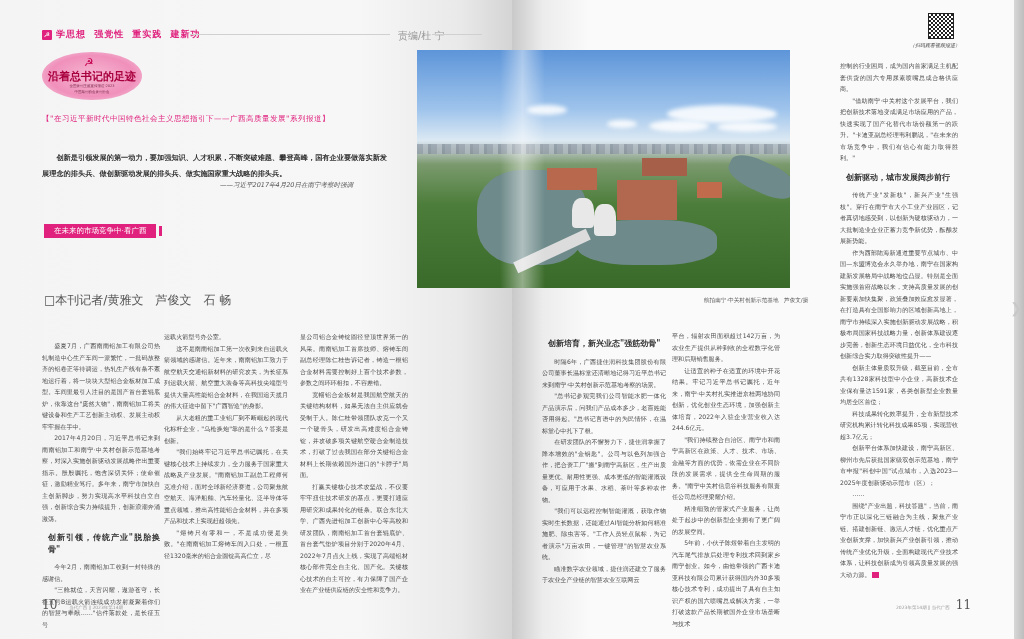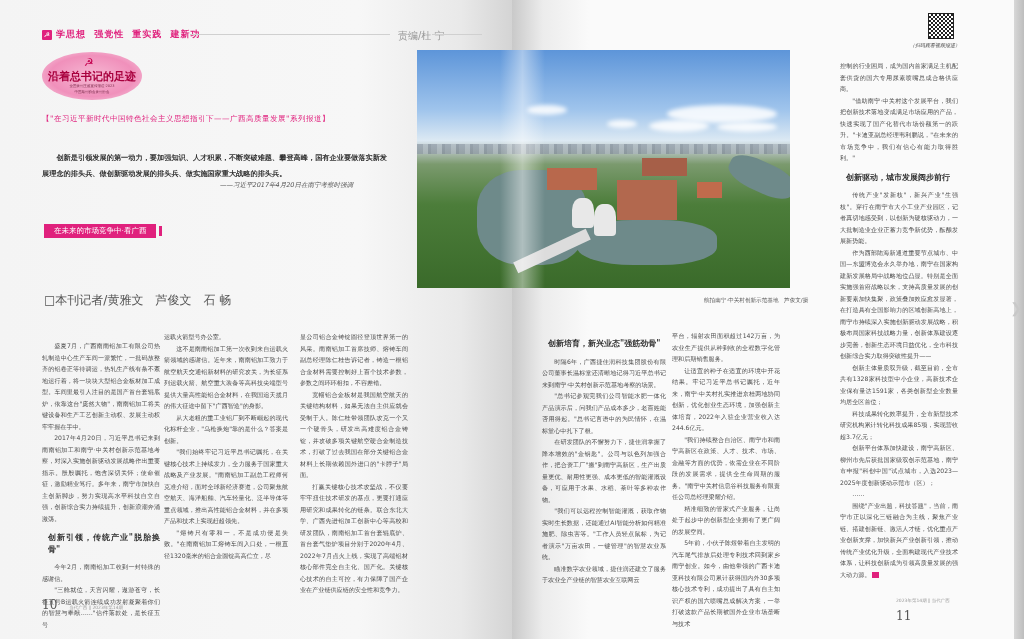--- a/index.html
+++ b/index.html
@@ -73,21 +73,21 @@
   .qr { position: absolute; left: 928px; top: 13px; width: 26px; height: 26px; background:
     repeating-conic-gradient(#222 0% 25%, #fff 0% 50%) 0 0/4px 4px; border: 1px solid #222; }
   .qr-label { position: absolute; left: 910px; top: 42px; font-size: 5px; color: #444; font-style: italic; }
 
   .end-mark { display: inline-block; width: 7px; height: 6px; background: #e0217d; vertical-align: middle; margin-left: 2px; }
 
   
   .folio-left { position: absolute; left: 42px; top: 598px; display: flex; align-items: baseline; gap: 12px; }
   .folio-left .num, .folio-right .num { font-family: "DejaVu Serif", serif; font-size: 12px; color: #555; }
   .folio-left .txt, .folio-right .txt { font-size: 4.5px; color: #999; }
-  .folio-right { position: absolute; left: 896px; top: 598px; display: flex; align-items: baseline; gap: 6px; flex-direction: column; }
+  .folio-right { position: absolute; left: 896px; top: 598px; display: flex; align-items: baseline; gap: 6px; }
 </style>
 </head>
 <body>
 
 <div class="spread">
 
   <div class="page-left">
     <div class="series-tag">
       <span class="logo">☭</span>
       <span class="txt">学思想  强党性  重实践  建新功</span>

